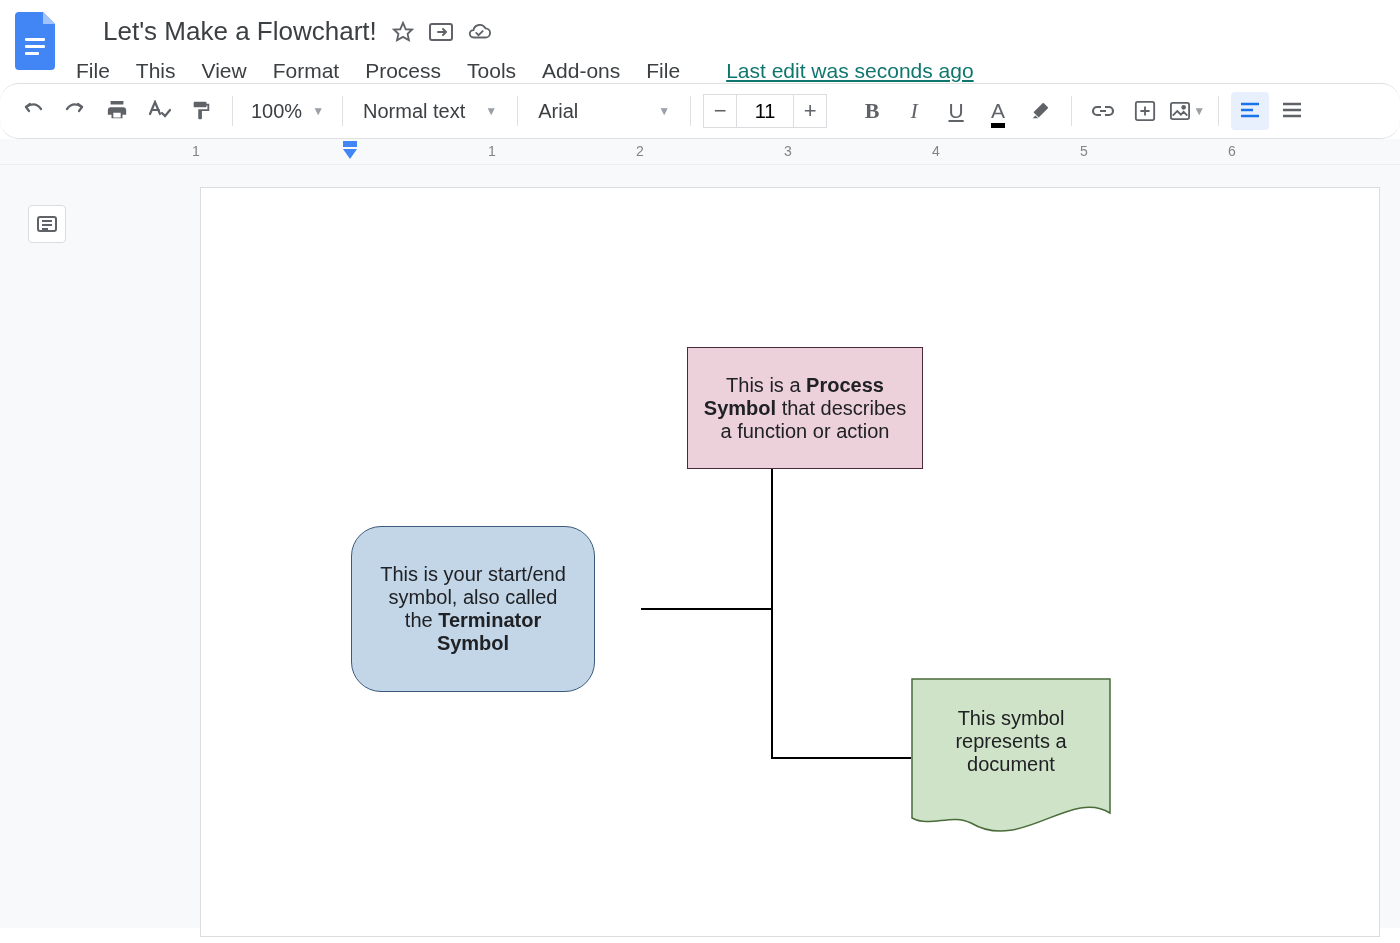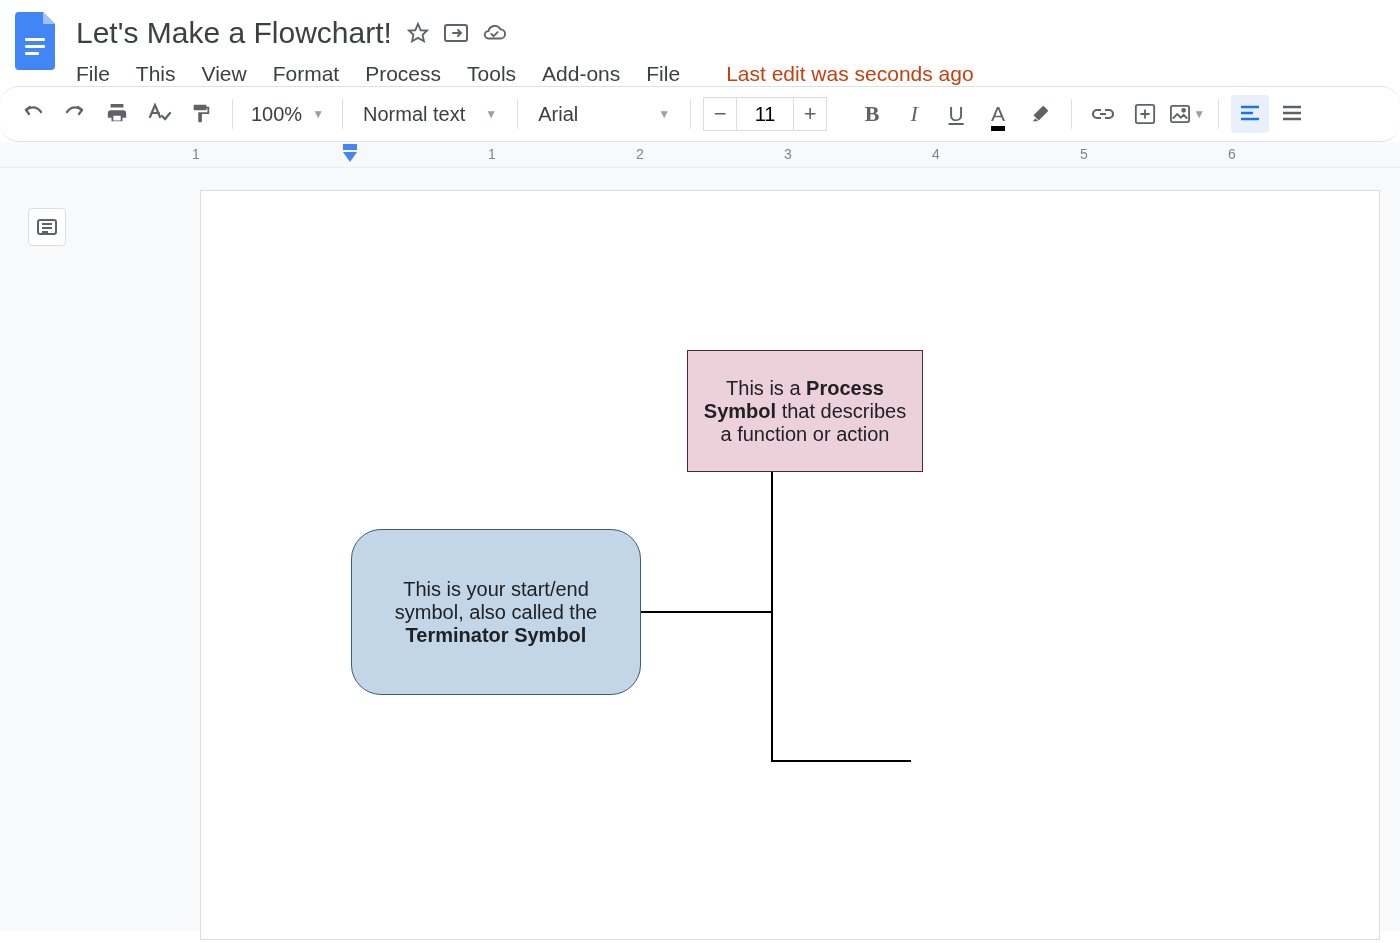--- a/index.html
+++ b/index.html
@@ -3,25 +3,25 @@
 <meta charset="utf-8">
 <style>
   * { box-sizing: border-box; margin: 0; padding: 0; }
   body { font-family: Arial, "Helvetica Neue", sans-serif; background: #fff; color: #202124; width: 1400px; height: 943px; overflow: hidden; }
 
   
   .header { display: flex; align-items: flex-start; padding: 8px 12px 0 12px; }
   .docs-logo { width: 50px; height: 66px; margin-right: 14px; display:flex; align-items:center; justify-content:center; }
   .doc-info { flex: 1; padding-top: 8px; }
   .title-row { display: flex; align-items: center; gap: 14px; }
-  .doc-title { font-size: 30px; color: #3c4043; font-weight: 400; }
+  .doc-title { font-size: 26px; color: #3c4043; font-weight: 400; margin-left: 27px; }
   .title-icon { width:24px; height:24px; display:flex; align-items:center; justify-content:center; color:#5f6368; }
   .menubar { display: flex; align-items: center; gap: 26px; margin-top: 12px; font-size: 21px; color: #3c4043; }
   .menubar span { cursor: default; }
-  .last-edit { color: #c2410c; margin-left: 20px; }
+  .last-edit { color: #0f766e; text-decoration: underline; margin-left: 20px; }
 
   
   .toolbar { border-top: 1px solid #e0e0e0; border-bottom: 1px solid #e0e0e0; height: 56px; display: flex; align-items: center; padding: 0 14px; gap: 4px; font-size: 20px; color: #3c4043; border-radius: 19px; }
   .tool-btn { width:38px; height:38px; display:flex; align-items:center; justify-content:center; border-radius:4px; color:#5f6368; }
   .tool-sep { width:1px; height:30px; background:#e0e0e0; margin: 0 8px; }
   .zoom { display:flex; align-items:center; gap:10px; font-size:20px; padding:0 6px; }
   .style-select, .font-select { display:flex; align-items:center; gap:20px; font-size:20px; padding:0 8px; }
   .dropdown-caret { color:#9aa0a6; font-size: 12px; }
   .font-size-box { display:flex; align-items:center; }
   .fs-btn { width:34px; height:34px; border:1px solid #dadce0; display:flex; align-items:center; justify-content:center; font-size:22px; color:#5f6368; }
@@ -40,21 +40,21 @@
   .ruler-indent { position:absolute; top:2px; left:341px; }
   .ruler-indent svg { display:block; }
 
   
   .workspace { display:flex; background:#f8f9fa; height: calc(943px - 98px - 56px - 26px); }
   .side-gutter { width: 200px; padding-top: 40px; padding-left: 28px;}
   .outline-btn { width:38px; height:38px; border:1px solid #dadce0; border-radius:4px; display:flex; align-items:center; justify-content:center; color:#5f6368; background:#fff;}
   .page { background:#fff; border:1px solid #dcdcdc; margin-top: 22px; width: 1180px; height: 750px; position: relative; }
 
   
-  .shape-term { position:absolute; width:290px; height:166px; border:1.5px solid #3c5a7a; border-radius:30px; background:#c2d6e8; display:flex; align-items:center; justify-content:center; text-align:center; font-size:20px; padding:20px; }
+  .shape-term { position:absolute; width:244px; height:166px; border:1.5px solid #3c5a7a; border-radius:30px; background:#c2d6e8; display:flex; align-items:center; justify-content:center; text-align:center; font-size:20px; padding:20px; }
   .shape-proc { position:absolute; width:236px; height:122px; border:1.5px solid #4a2a3a; background:#ecd0da; display:flex; align-items:center; justify-content:center; text-align:center; font-size:20px; padding:10px; }
   .shape-doc  { position:absolute; width:200px; height:148px; }
   .shape-doc .doc-text { position:absolute; inset:0; display:flex; align-items:center; justify-content:center; text-align:center; font-size:20px; padding:18px 18px 40px 18px;}
   .conn { position:absolute; background:#000; }
   .shape-term b, .shape-proc b { font-weight:700; }
 </style>
 </head>
 <body>
 
 <div class="header">
@@ -236,15 +236,21 @@
         <span>This is your start/end symbol, also called the </span><b>Terminator Symbol</b>
       </span>
     </div>
 
     <div class="shape-proc" style="left:486px; top:159px;">
       <span>
         <span>This is a </span><b>Process Symbol</b><span> that describes a function or action</span>
       </span>
     </div>
 
+    <div class="shape-doc" style="left:710px; top:490px;">
+      <svg width="200" height="160" viewBox="0 0 200 160">
+        <path d="M1 1 H199 V135 C 160 110, 110 175, 60 145 C 40 135, 20 150, 1 140 Z" fill="#cfe3c8" stroke="#4a6b3a" stroke-width="1.5"></path>
+      </svg>
+      <div class="doc-text">This symbol represents a document</div>
+    </div>
 
   </div>
 </div>
 
 </body></html>

